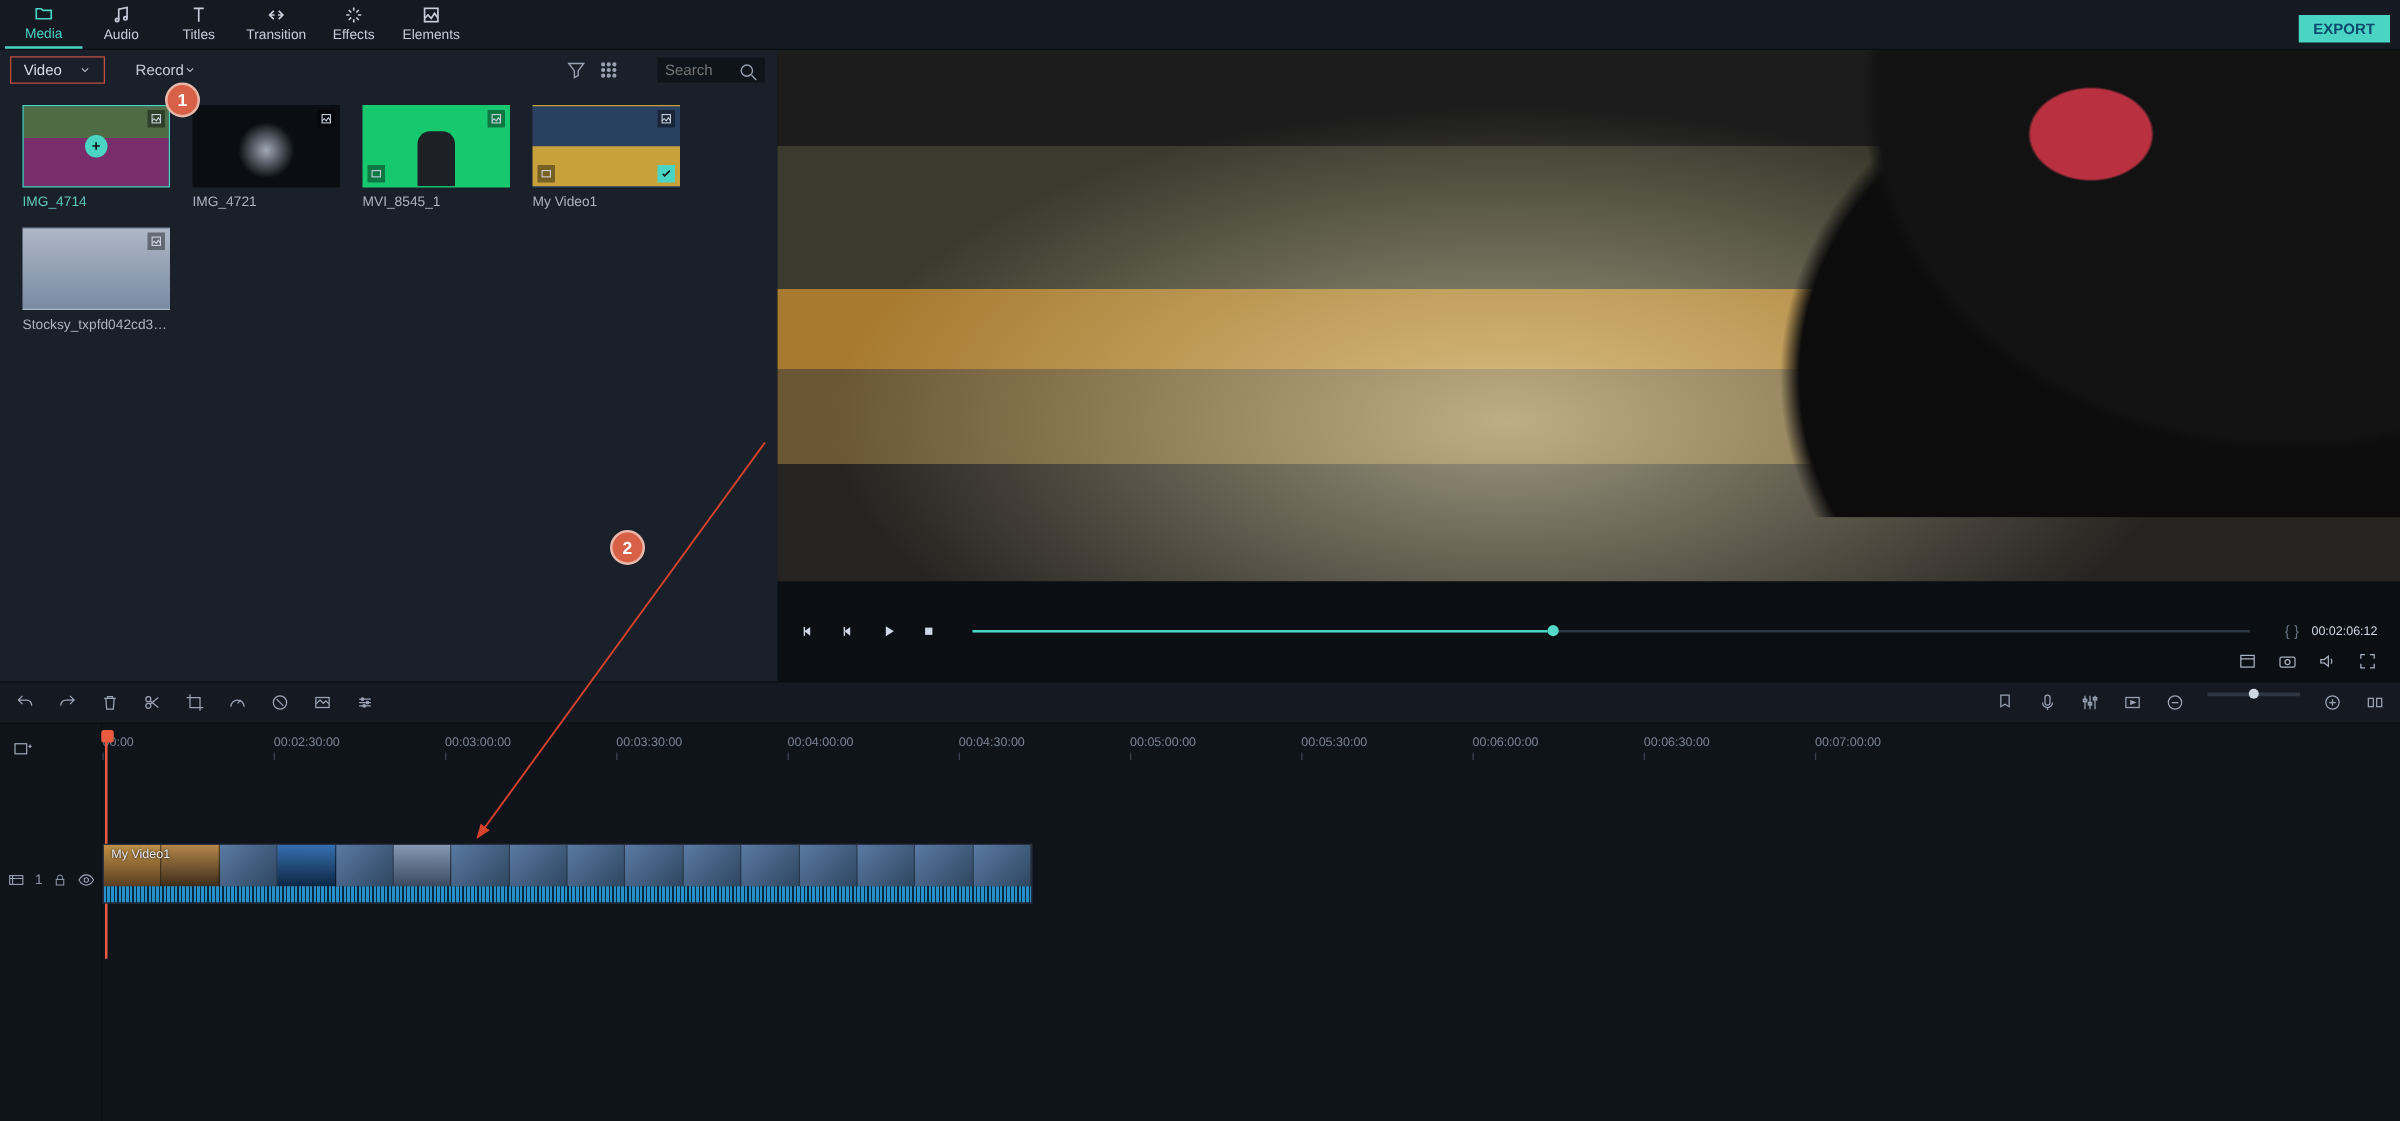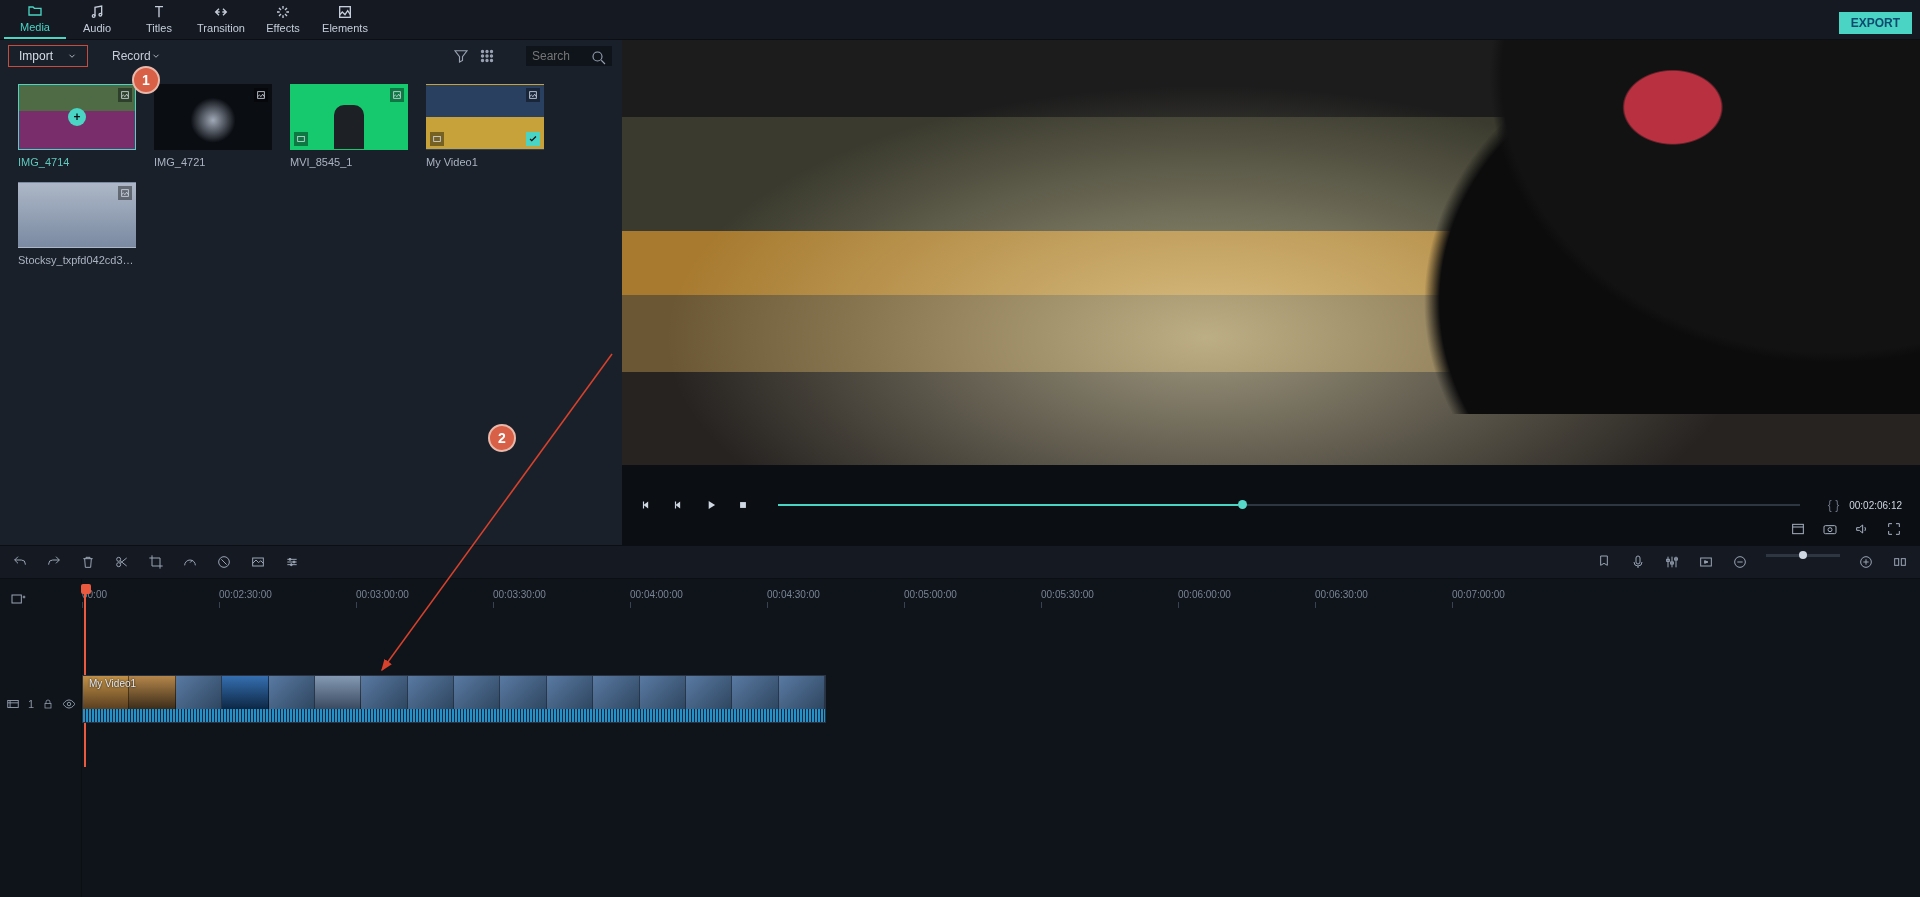--- a/index.html
+++ b/index.html
@@ -336,21 +336,21 @@
     <span class="top-tab-label">Elements</span>
   </div>
   <button class="export-btn">EXPORT</button>
 </div>
 
 <div class="main">
 
   <div class="media-panel">
     <div class="media-toolbar">
       <div class="import-btn">
-        <span>Import</span>
+        <span>Video</span>
         <svg class="chev-down" viewBox="0 0 24 24" fill="none" stroke="#c6cdda" stroke-width="2">
             <path d="M6 9l6 6 6-6"></path>
           </svg>
       </div>
       <div class="record-btn">
         <span>Record</span>
         <svg class="chev-down" viewBox="0 0 24 24" fill="none" stroke="#c6cdda" stroke-width="2">
             <path d="M6 9l6 6 6-6"></path>
           </svg>
       </div>

